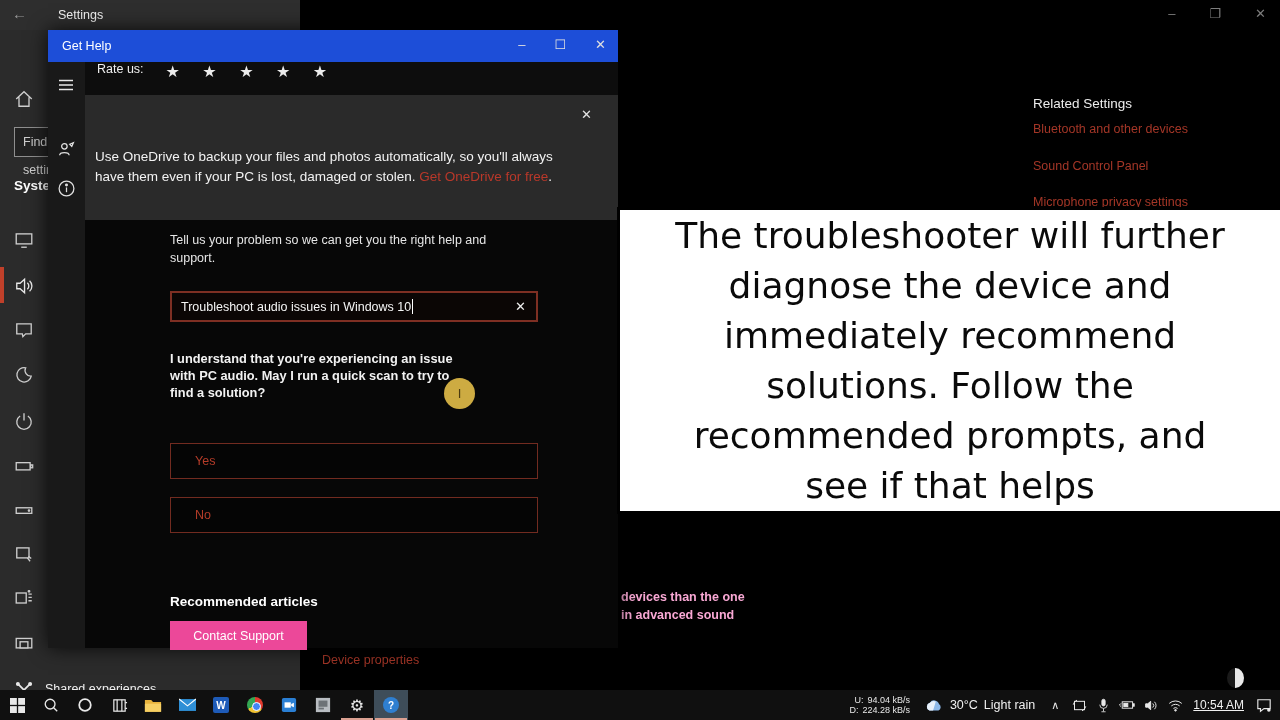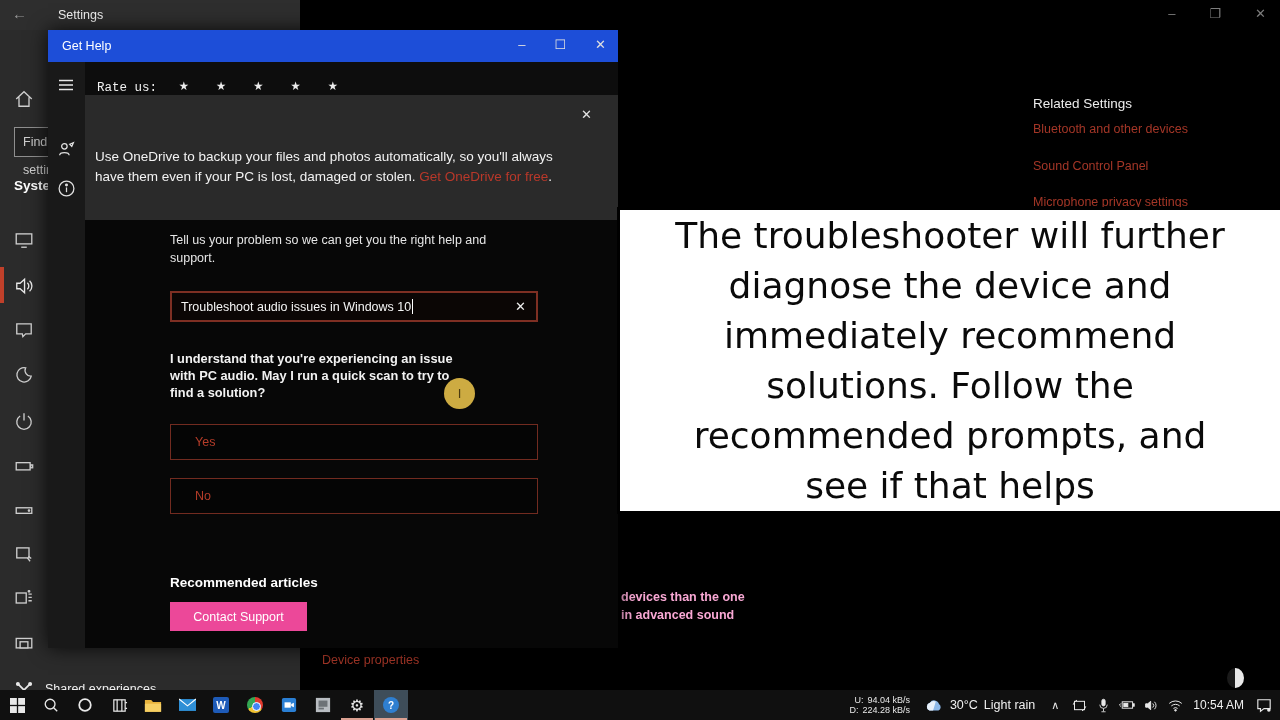--- a/index.html
+++ b/index.html
@@ -25,21 +25,21 @@
   .devprops { left:322px; top:653px; font-size:12.5px; color:#a43627; z-index:1; }
 
   
   .gh { left:48px; top:30px; width:570px; height:618px; background:#070707; z-index:5; box-shadow:0 0 18px rgba(0,0,0,.8); }
   .gh-titlebar { position:absolute; left:0; top:0; width:570px; height:32px; background:#1d4ed8; }
   .gh-title { position:absolute; left:14px; top:9px; font-size:12.5px; color:#fff; }
   .gh-controls { position:absolute; right:12px; top:7px; display:flex; gap:29px; color:#e0e0e0; font-size:13px; }
   .gh-controls span { cursor:default; }
   .gh-rail { position:absolute; left:0; top:32px; width:37px; height:586px; background:#191919; }
   .rail-ic { position:absolute; left:9px; }
-  .gh-ratebar { position:absolute; left:37px; top:32px; width:533px; height:33px; background:#0d0d0d; display:flex; align-items:flex-end;font-family:Liberation Mono, monospace; }
+  .gh-ratebar { position:absolute; left:37px; top:32px; width:533px; height:33px; background:#0d0d0d; display:flex; align-items:flex-start; }
   .rate-lbl { font-size:12.5px; color:#f0f0f0; margin-left:12px; }
   .stars { margin-left:22px; color:#ececec; font-size:16px; letter-spacing:9px; }
   .gh-banner { position:absolute; left:37px; top:65px; width:533px; height:125px; background:#2a2a2a; }
   .banner-close { position:absolute; right:26px; top:12px; color:#e6e6e6; font-size:13px; }
   .banner-text { position:absolute; left:10px; top:52px; width:478px; font-size:13.5px; line-height:20px; color:#f2f2f2; }
   .banner-link { color:#b9382a; }
   .gh-main { position:absolute; left:122px; top:188px; width:380px; }
   .gh-h1 { font-size:19px; font-weight:bold; color:#fff; margin-top:2px; }
   .gh-sub { margin-top:13px; width:350px; font-size:12.5px; line-height:18px; color:#e6e6e6; }
   .gh-input { position:relative; margin-top:24px; width:368px; height:31px; border:2px solid #7e2f23; background:#0b0605; display:flex; align-items:center; }
@@ -62,21 +62,21 @@
   .taskbar { left:0; top:690px; width:1280px; height:30px; background:#101010; z-index:10; display:flex; align-items:center; }
   .tb-ic { width:34px; height:30px; display:flex; align-items:center; justify-content:center; position:relative; }
   .underline::after { content:""; position:absolute; left:1px; right:1px; bottom:0; height:2px; background:#dba091; }
   .gethelp-tile { background:#3e4d59; }
   .tile16 { width:16px; height:16px; border-radius:2px; display:flex; align-items:center; justify-content:center; font-size:10px; font-weight:bold; color:#fff; }
   .tray { margin-left:auto; display:flex; align-items:center; height:30px; }
   .net { display:flex; flex-direction:column; justify-content:center; font-size:9px; line-height:10px; color:#e8e8e8; text-align:right; }
   .net .r { display:flex; justify-content:flex-end; gap:4px; width:66px; }
   .wx { display:flex; align-items:center; gap:6px; margin-left:14px; font-size:12.5px; color:#f0f0f0; }
   .tray-ic { width:24px; height:30px; display:flex; align-items:center; justify-content:center; }
-  .clock { font-size:12px; color:#f0f0f0; margin:0 8px 0 6px; }
+  .clock { font-size:12px; color:#f0f0f0; margin:0 8px 0 6px;text-decoration:underline; }
   .gear-glyph { font-size:16px; color:#e8e8e8; font-family:"DejaVu Sans", sans-serif; }
   .chrome-ball { width:16px; height:16px; border-radius:50%; background:conic-gradient(#e33b2e 0 33%, #f1c232 33% 66%, #34a853 66% 100%); position:relative; }
   .chrome-ball::after { content:""; position:absolute; left:4.5px; top:4.5px; width:7px; height:7px; border-radius:50%; background:#4285f4; border:1.2px solid #fff; }
   .wm-circle { left:1227px; top:668px; width:17px; height:20px; border-radius:50%; background:linear-gradient(90deg,#1a1a1a 45%, #e9e9e9 45%); z-index:9; }
 </style>
 </head>
 <body>
 
 <div class="abs st-titlebar">
   <span class="abs st-back">←</span>
@@ -226,21 +226,21 @@
     <div class="gh-sub">Tell us your problem so we can get you the right help and support.</div>
 
     <div class="gh-input">
       <span class="gh-input-text">Troubleshoot audio issues in Windows 10</span>
         <span class="caret"></span>
       <span class="input-clear">✕</span>
     </div>
 
     <div class="gh-q">I understand that you're experiencing an issue with PC audio. May I run a quick scan to try to find a solution?</div>
 
-    <div class="btn-outline" style="margin-top:23px">
+    <div class="btn-outline" style="margin-top:42px">
       <span>Yes</span>
     </div>
     <div class="btn-outline" style="margin-top:18px">
       <span>No</span>
     </div>
 
     <div class="gh-rec" style="margin-top:61px">Recommended articles</div>
     <div class="contact-btn">
       <span>Contact Support</span>
     </div>

